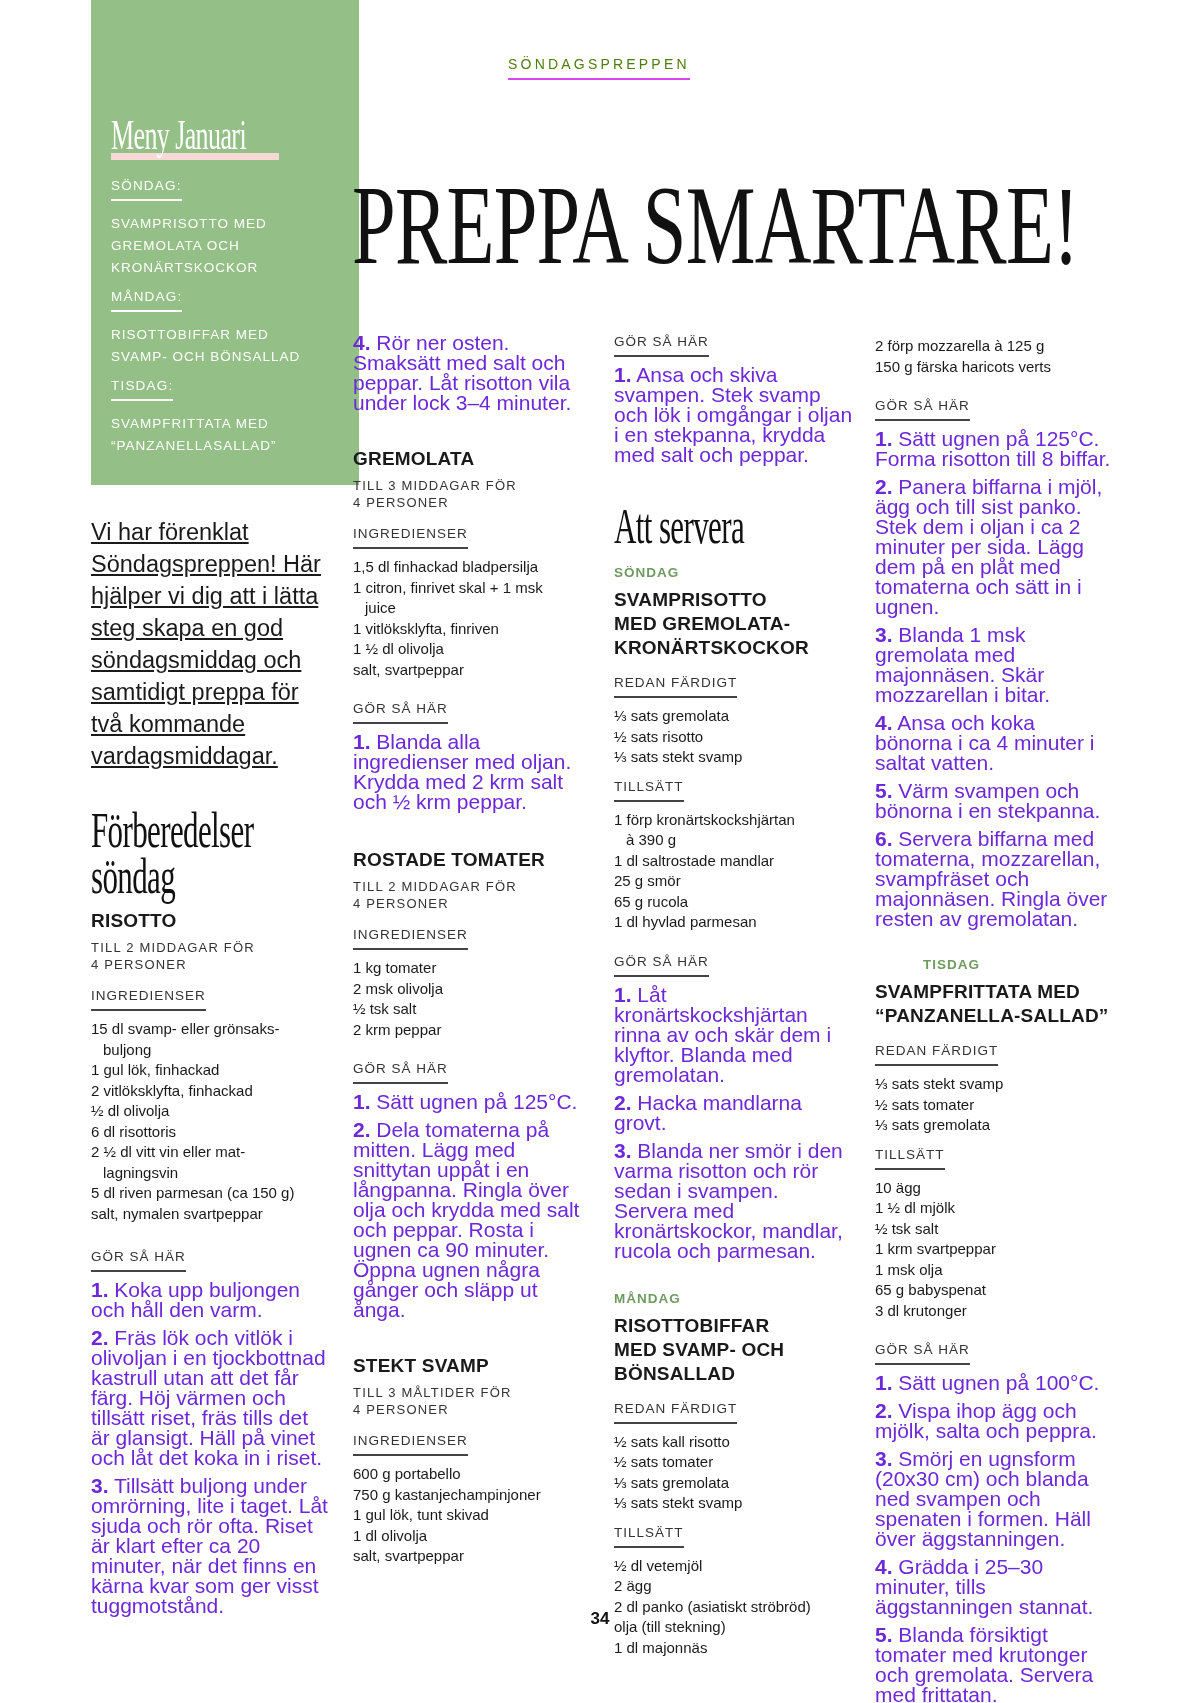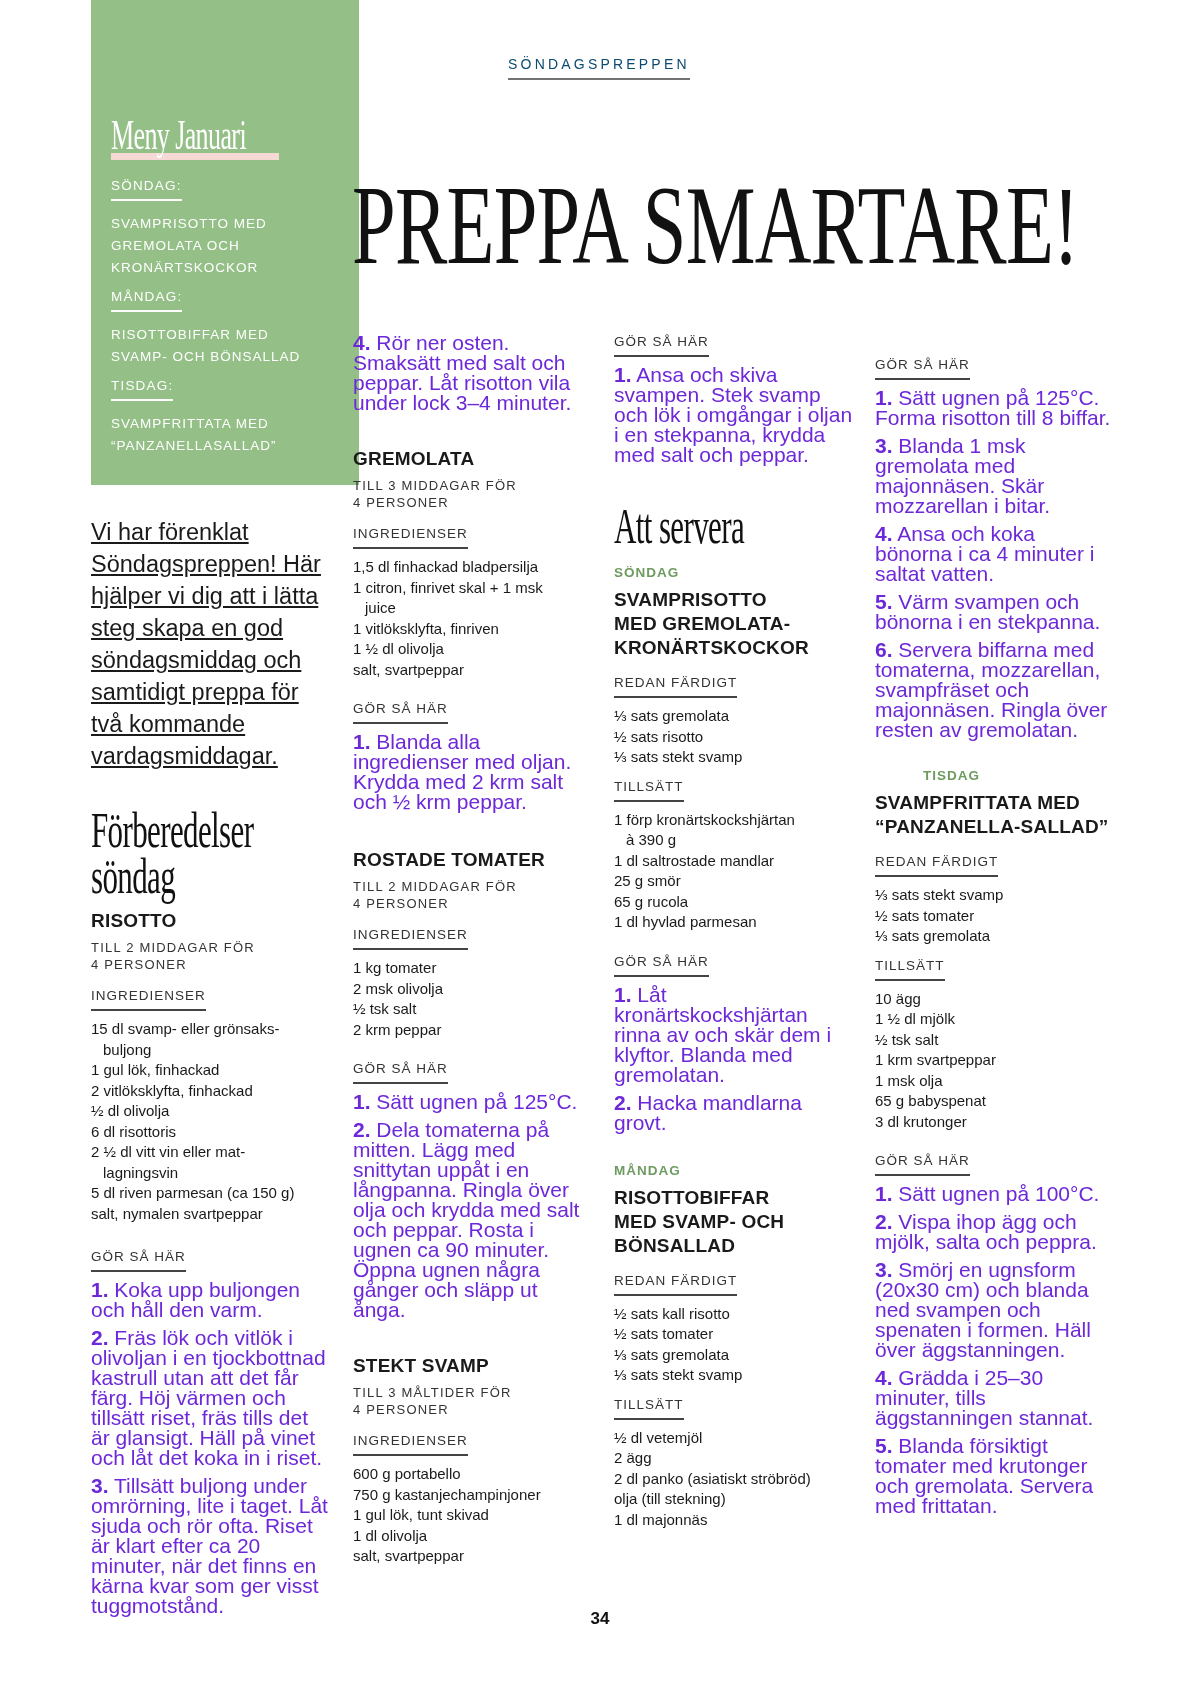--- a/index.html
+++ b/index.html
@@ -21,22 +21,22 @@
     position: absolute; left: 0; top: 41px; width: 168px; height: 7px; background: #f6d9d5;
   }
   .menu-title-wrap .menu-title { position: absolute; left: 0; top: 0; z-index: 2; }
   .menu-day {
     font-size: 13.5px; letter-spacing: 1.2px; color: #ffffff; display: inline-block;
     padding-bottom: 4px; border-bottom: 2px solid #ffffff; margin-bottom: 12px; line-height: 18px;
   }
   .menu-dish { font-size: 13.5px; letter-spacing: 1px; line-height: 22px; margin-bottom: 8px; color: #ffffff; }
 
   .kicker {
-    position: absolute; left: 508px; top: 56px; font-size: 14px; letter-spacing: 3.2px; color: #0c4a6e;
-    padding-bottom: 6px; border-bottom: 2px solid #737373;
+    position: absolute; left: 508px; top: 56px; font-size: 14px; letter-spacing: 3.2px; color: #4d7c0f;
+    padding-bottom: 6px; border-bottom: 2px solid #d946ef;
   }
   .headline {
     position: absolute; left: 352px; top: 165px;
     font-family: "Liberation Serif", "DejaVu Serif", serif; font-size: 112px; line-height: 120px;
     color: #111; white-space: nowrap; transform: scaleX(0.70); transform-origin: left top; letter-spacing: -1px;
   }
 
   .intro {
     position: absolute; left: 91px; top: 516px; width: 240px; font-size: 23.5px; line-height: 32px; color: #1a1a1a; text-decoration: underline;
   }
@@ -206,20 +206,21 @@
     <div class="ing">1 förp kronärtskockshjärtan</div>
     <div class="ing indent">à 390 g</div>
     <div class="ing">1 dl saltrostade mandlar</div>
     <div class="ing">25 g smör</div>
     <div class="ing">65 g rucola</div>
     <div class="ing">1 dl hyvlad parmesan</div>
   </div>
   <div class="sub" style="margin-top:20px;">GÖR SÅ HÄR</div>
   <div class="step"><b>1.</b><span> Låt kronärtskockshjärtan rinna av och skär dem i klyftor. Blanda med gremolatan.</span></div>
   <div class="step"><b>2.</b><span> Hacka mandlarna grovt.</span></div>
+  <div class="step"><b>3.</b><span> Blanda ner smör i den varma risotton och rör sedan i svampen. Servera med kronärtskockor, mandlar, rucola och parmesan.</span></div>
 
   <div class="day-label" style="margin-top:30px;">MÅNDAG</div>
   <div class="recipe-title">
     <div>RISOTTOBIFFAR</div>
     <div>MED SVAMP- OCH</div>
     <div>BÖNSALLAD</div>
   </div>
   <div class="sub">REDAN FÄRDIGT</div>
   <div>
     <div class="ing">½ sats kall risotto</div>
@@ -231,22 +232,27 @@
   <div>
     <div class="ing">½ dl vetemjöl</div>
     <div class="ing">2 ägg</div>
     <div class="ing">2 dl panko (asiatiskt ströbröd)</div>
     <div class="ing">olja (till stekning)</div>
     <div class="ing">1 dl majonnäs</div>
   </div>
 </div>
 
 <div class="col col4">
+  <div>
+    <div class="ing">2 förp mozzarella à 125 g</div>
+    <div class="ing">150 g färska haricots verts</div>
+  </div>
   <div class="sub" style="margin-top:20px;">GÖR SÅ HÄR</div>
   <div class="step"><b>1.</b><span> Sätt ugnen på 125°C. Forma risotton till 8 biffar.</span></div>
+  <div class="step"><b>2.</b><span> Panera biffarna i mjöl, ägg och till sist panko. Stek dem i oljan i ca 2 minuter per sida. Lägg dem på en plåt med tomaterna och sätt in i ugnen.</span></div>
   <div class="step"><b>3.</b><span> Blanda 1 msk gremolata med majonnäsen. Skär mozzarellan i bitar.</span></div>
   <div class="step"><b>4.</b><span> Ansa och koka bönorna i ca 4 minuter i saltat vatten.</span></div>
   <div class="step"><b>5.</b><span> Värm svampen och bönorna i en stekpanna.</span></div>
   <div class="step"><b>6.</b><span> Servera biffarna med tomaterna, mozzarellan, svampfräset och majonnäsen. Ringla över resten av gremolatan.</span></div>
 
   <div class="day-label" style="margin-top:28px;margin-left:48px;">TISDAG</div>
   <div class="recipe-title">
     <div>SVAMPFRITTATA MED</div>
     <div>“PANZANELLA-SALLAD”</div>
   </div>

